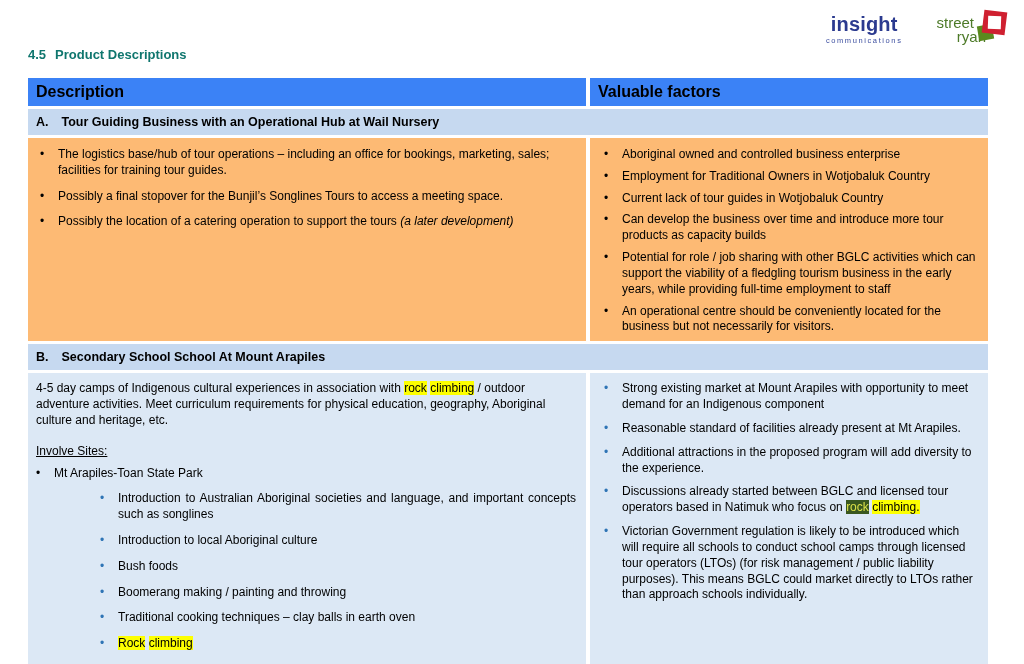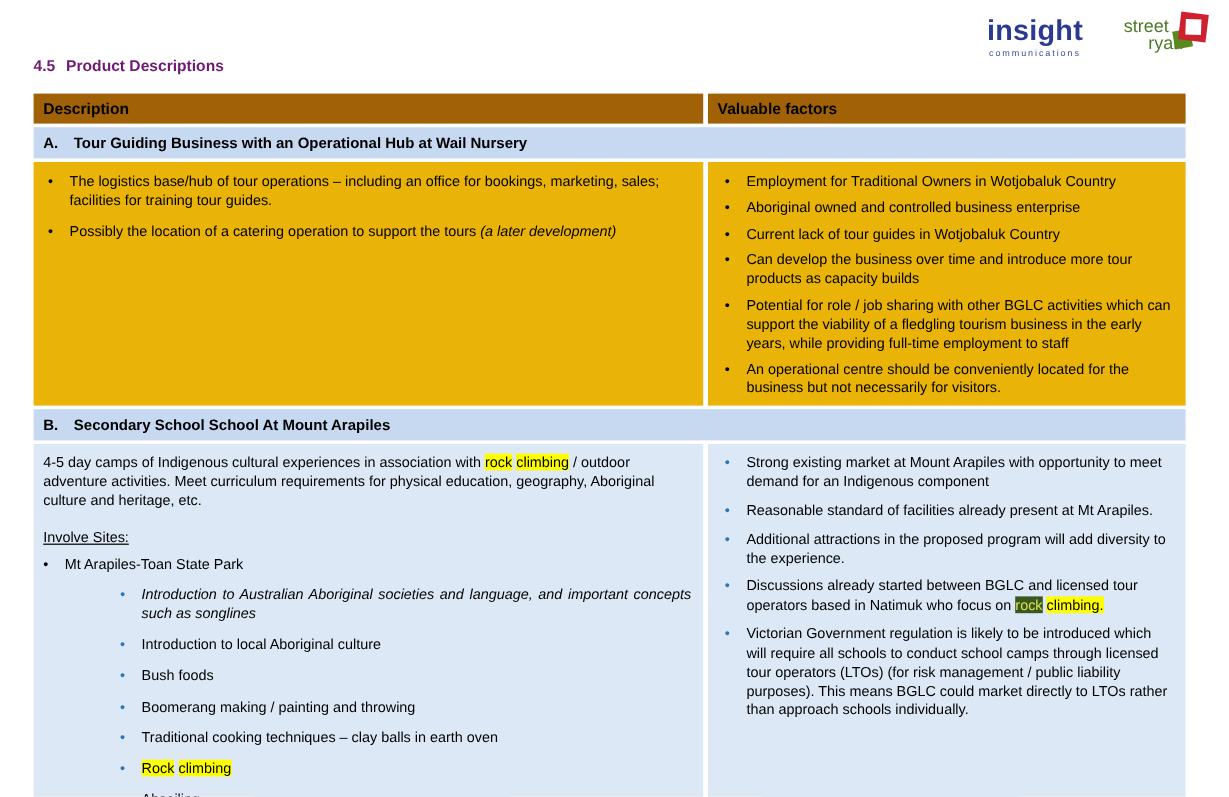--- a/index.html
+++ b/index.html
@@ -9,58 +9,58 @@
     font-family:"Liberation Sans", sans-serif;
     color:#000;
     position:relative;
     overflow:hidden;
   }
   .page { position:absolute; inset:0; }
 
   
   .logos { position:absolute; top:10px; right:18px; display:flex; gap:34px; align-items:flex-start; }
   .insight { text-align:center; padding-top:4px; }
-  .insight-name { font-size:24px; font-weight:bold; color:#2b3a8f; letter-spacing:.2px; line-height:1; }
+  .insight-name { font-size:20px; font-weight:bold; color:#2b3a8f; letter-spacing:.2px; line-height:1; }
   .insight-tagline { font-size:7.5px; color:#3d4fa0; letter-spacing:1.6px; margin-top:2px; }
   .streetryan { position:relative; padding-right:32px; height:44px; }
   .sr-text { display:flex; flex-direction:column; align-items:flex-end; color:#4d7a28; font-weight:normal; font-size:15px; line-height:.95; margin-top:6px; }
   .sr-word2 { margin-right:-12px; }
   .sr-mark { position:absolute; right:0; top:0; width:30px; height:34px; }
   .sr-green { position:absolute; left:2px; bottom:4px; width:15px; height:15px; background:#5a8a1e; transform:rotate(-10deg); }
   .sr-red { position:absolute; right:0; top:1px; width:23px; height:23px; background:#cf2030; transform:rotate(7deg); }
   .sr-red::after { content:""; position:absolute; left:5px; top:5px; right:5px; bottom:5px; background:#ffffff; transform:rotate(-5deg); }
 
   
-  .page-heading { position:absolute; left:28px; top:47px; display:flex; gap:9px; font-size:13px; font-weight:bold; color:#701a75; }
+  .page-heading { position:absolute; left:28px; top:47px; display:flex; gap:9px; font-size:13px; font-weight:bold; color:#0f766e; }
 
   
   .doc-table { position:absolute; left:28px; top:78px; width:960px; }
   .t-row { display:grid; grid-template-columns:558px 398px; column-gap:4px; margin-bottom:3px; }
   .t-cell { box-sizing:border-box; }
-  .th { background:#a16207; font-weight:bold; font-size:13px; padding:5px 8px 5px; }
+  .th { background:#3b82f6; font-weight:bold; font-size:16px; padding:5px 8px 5px; }
   .t-band { background:#c6d9f0; font-weight:bold; font-size:12.5px; padding:6px 8px 6px; display:flex; gap:13px; margin-bottom:3px; }
-  .cell-white { background:#eab308; }
+  .cell-white { background:#fdba74; }
   .cell-blue { background:#dce8f5; }
   .row-a .t-cell { min-height:192px; padding:9px 10px 0 12px; }
   .row-a .t-cell.right { padding-left:14px; }
   .row-b .t-cell { min-height:291px; padding:7px 10px 0 8px; }
   .row-b .t-cell.right { padding:8px 12px 0 14px; }
 
   
   ul.blist { margin:0; padding:0; list-style:none; font-size:12px; line-height:1.32; }
   ul.blist li { position:relative; padding-left:18px; margin-bottom:10px; }
   ul.blist li::before { content:"\2022"; position:absolute; left:0; top:0; }
   ul.tight li { margin-bottom:6px; }
   ul.blue-bullets li::before { color:#2e74b5; }
   ul.black-bullets li::before { color:#000; }
   .sub-list li { margin-left:64px; padding-left:26px; margin-bottom:7px; }
   .site-list li { padding-left:22px; margin-bottom:7px; }
   .site-list li::before { left:4px; }
   .row-b .right ul.blist li { margin-bottom:8px; }
-  .just { text-align:justify;font-style:italic; }
+  .just { text-align:justify; }
 
   .intro { margin:0 0 15px 0; font-size:12px; line-height:1.34; }
   .involve { font-size:12px; text-decoration:underline; margin:0 0 8px 0; }
 
   .it { font-style:italic;text-align:right; }
   .hl { background:#fdff00; }
   .hl-dark { background:#39571f; color:#dbe149; }
 </style>
 </head>
 <body>
@@ -98,27 +98,28 @@
 
     <div class="t-band">
       <span>A.</span>
       <span>Tour Guiding Business with an Operational Hub at Wail Nursery</span>
     </div>
 
     <div class="t-row row-a">
       <div class="t-cell cell-white">
         <ul class="blist black-bullets">
           <li><span>The logistics base/hub of tour operations – including an office for bookings, marketing, sales; facilities for training tour guides.</span></li>
+          <li><span>Possibly a final stopover for the Bunjil’s Songlines Tours to access a meeting space.</span></li>
           <li><span>Possibly the location of a catering operation to support the tours </span><span class="it">(a later development)</span></li>
         </ul>
       </div>
       <div class="t-cell cell-white right">
         <ul class="blist black-bullets tight">
+          <li><span>Aboriginal owned and controlled business enterprise</span></li>
           <li><span>Employment for Traditional Owners in Wotjobaluk Country</span></li>
-          <li><span>Aboriginal owned and controlled business enterprise</span></li>
           <li><span>Current lack of tour guides in Wotjobaluk Country</span></li>
           <li><span>Can develop the business over time and introduce more tour products as capacity builds</span></li>
           <li><span>Potential for role / job sharing with other BGLC activities which can support the viability of a fledgling tourism business in the early years, while providing full-time employment to staff</span></li>
           <li><span>An operational centre should be conveniently located for the business but not necessarily for visitors.</span></li>
         </ul>
       </div>
     </div>
 
     <div class="t-band">
       <span>B.</span>

